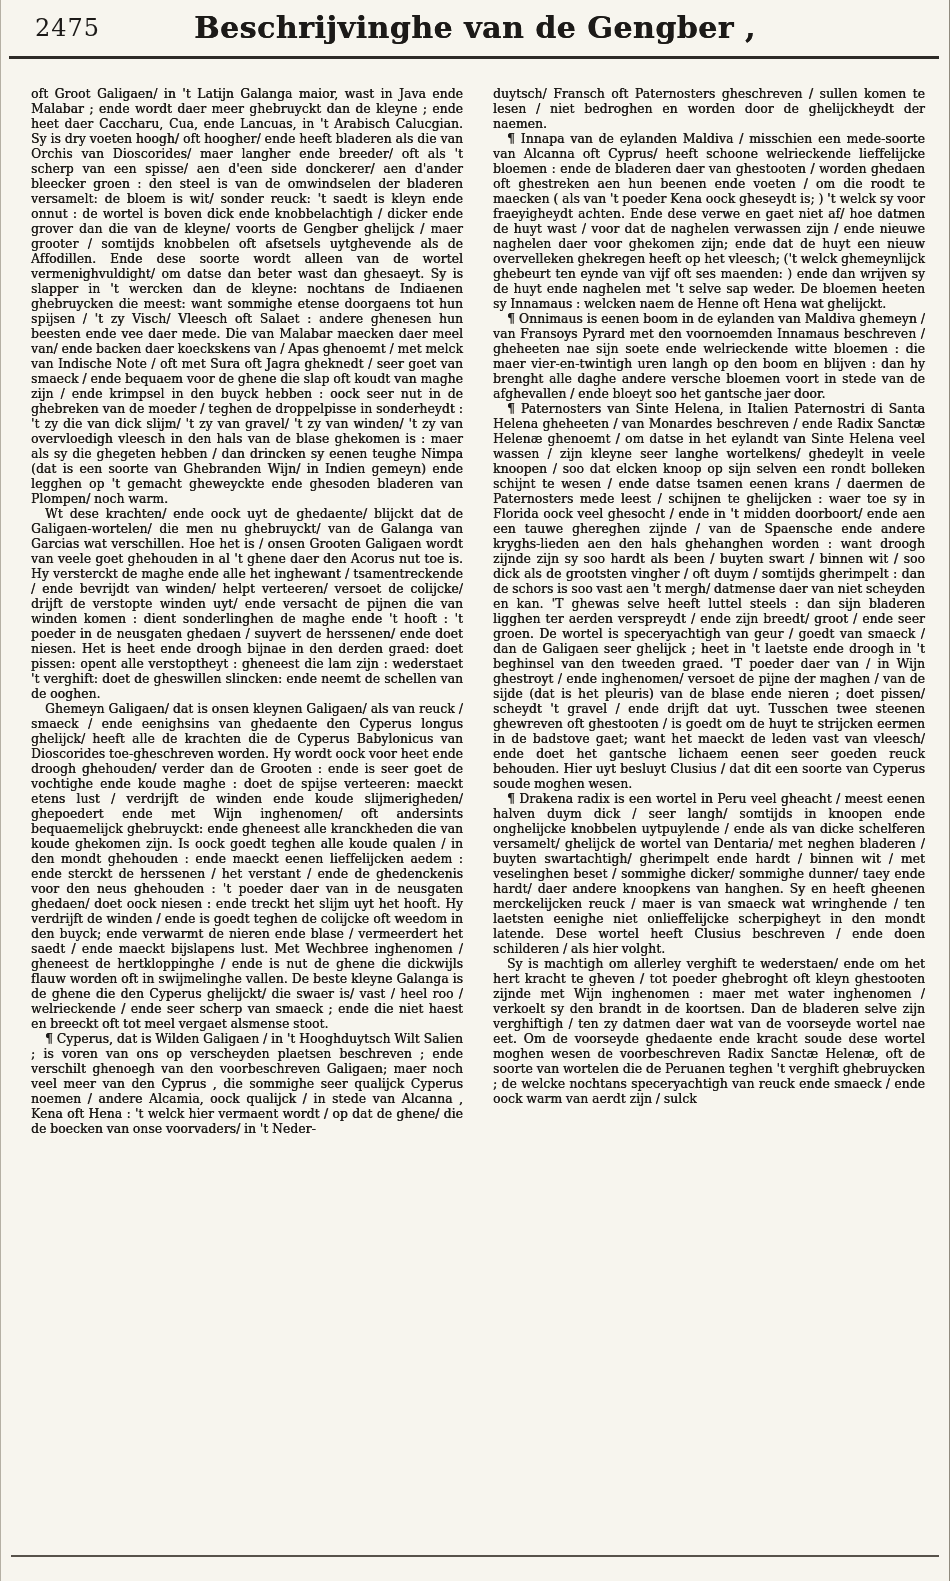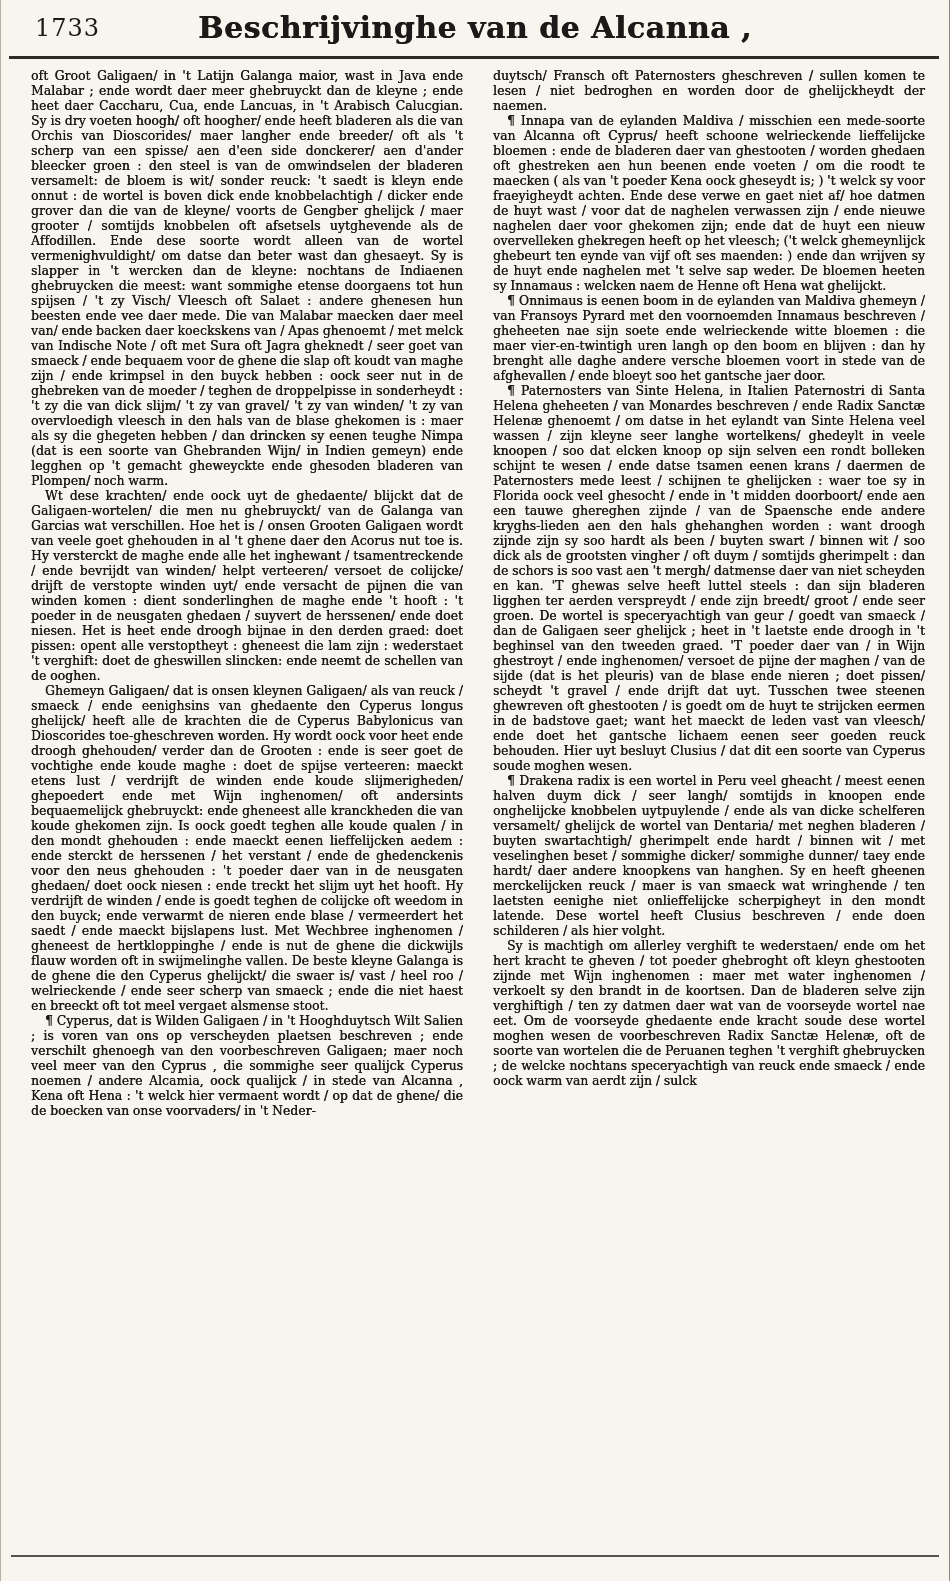--- a/index.html
+++ b/index.html
@@ -14,39 +14,39 @@
   .page-number {
     position:absolute; left:34px; top:14px;
     font-size:24px; letter-spacing:1px; font-weight:normal;
   }
   .running-title {
     display:block; text-align:center;
     font-size:30px; font-weight:bold; letter-spacing:0.5px;
     text-shadow:0.4px 0 0 #1c1a18;
   }
   .header-rule { height:3px; background:#2e2b27; margin:6px 10px 0 8px; }
-  .columns { display:flex; gap:30px; padding:10px 24px 0 30px; }
+  .columns { display:flex; gap:30px; padding:10px 24px 0 30px;margin-top:18px; }
   .column {
     width:438px; font-size:12.3px; line-height:15px; text-align:justify;
     text-shadow:0.35px 0 0 #24211d;
     letter-spacing:0.1px;
     word-spacing:-0.3px;
   }
   .column p { text-indent:14px; }
   .column p.no-indent { text-indent:0; }
   .bottom-rule { position:absolute; left:10px; right:10px; bottom:24px; height:2px; background:#57524a; }
 </style>
 </head>
 <body>
 
 <div class="page">
 
   <header class="header">
-    <span class="page-number">1733</span>
-    <span class="running-title">Beschrijvinghe van de Alcanna ,</span>
+    <span class="page-number">2475</span>
+    <span class="running-title">Beschrijvinghe van de Gengber ,</span>
   </header>
 
   <div class="header-rule"></div>
 
   <main class="columns">
 
     <section class="column">
       <p class="no-indent">oft Groot Galigaen/ in 't Latijn Galanga maior, wast in Java ende Malabar ; ende wordt daer meer ghebruyckt dan de kleyne ; ende heet daer Caccharu, Cua, ende Lancuas, in 't Arabisch Calucgian. Sy is dry voeten hoogh/ oft hoogher/ ende heeft bladeren als die van Orchis van Dioscorides/ maer langher ende breeder/ oft als 't scherp van een spisse/ aen d'een side donckerer/ aen d'ander bleecker groen : den steel is van de omwindselen der bladeren versamelt: de bloem is wit/ sonder reuck: 't saedt is kleyn ende onnut : de wortel is boven dick ende knobbelachtigh / dicker ende grover dan die van de kleyne/ voorts de Gengber ghelijck / maer grooter / somtijds knobbelen oft afsetsels uytghevende als de Affodillen. Ende dese soorte wordt alleen van de wortel vermenighvuldight/ om datse dan beter wast dan ghesaeyt. Sy is slapper in 't wercken dan de kleyne: nochtans de Indiaenen ghebruycken die meest: want sommighe etense doorgaens tot hun spijsen / 't zy Visch/ Vleesch oft Salaet : andere ghenesen hun beesten ende vee daer mede. Die van Malabar maecken daer meel van/ ende backen daer koeckskens van / Apas ghenoemt / met melck van Indische Note / oft met Sura oft Jagra gheknedt / seer goet van smaeck / ende bequaem voor de ghene die slap oft koudt van maghe zijn / ende krimpsel in den buyck hebben : oock seer nut in de ghebreken van de moeder / teghen de droppelpisse in sonderheydt : 't zy die van dick slijm/ 't zy van gravel/ 't zy van winden/ 't zy van overvloedigh vleesch in den hals van de blase ghekomen is : maer als sy die ghegeten hebben / dan drincken sy eenen teughe Nimpa (dat is een soorte van Ghebranden Wijn/ in Indien gemeyn) ende legghen op 't gemacht gheweyckte ende ghesoden bladeren van Plompen/ noch warm.</p>
       <p>Wt dese krachten/ ende oock uyt de ghedaente/ blijckt dat de Galigaen-wortelen/ die men nu ghebruyckt/ van de Galanga van Garcias wat verschillen. Hoe het is / onsen Grooten Galigaen wordt van veele goet ghehouden in al 't ghene daer den Acorus nut toe is. Hy versterckt de maghe ende alle het inghewant / tsamentreckende / ende bevrijdt van winden/ helpt verteeren/ versoet de colijcke/ drijft de verstopte winden uyt/ ende versacht de pijnen die van winden komen : dient sonderlinghen de maghe ende 't hooft : 't poeder in de neusgaten ghedaen / suyvert de herssenen/ ende doet niesen. Het is heet ende droogh bijnae in den derden graed: doet pissen: opent alle verstoptheyt : gheneest die lam zijn : wederstaet 't verghift: doet de gheswillen slincken: ende neemt de schellen van de ooghen.</p>
       <p>Ghemeyn Galigaen/ dat is onsen kleynen Galigaen/ als van reuck / smaeck / ende eenighsins van ghedaente den Cyperus longus ghelijck/ heeft alle de krachten die de Cyperus Babylonicus van Dioscorides toe-gheschreven worden. Hy wordt oock voor heet ende droogh ghehouden/ verder dan de Grooten : ende is seer goet de vochtighe ende koude maghe : doet de spijse verteeren: maeckt etens lust / verdrijft de winden ende koude slijmerigheden/ ghepoedert ende met Wijn inghenomen/ oft andersints bequaemelijck ghebruyckt: ende gheneest alle kranckheden die van koude ghekomen zijn. Is oock goedt teghen alle koude qualen / in den mondt ghehouden : ende maeckt eenen lieffelijcken aedem : ende sterckt de herssenen / het verstant / ende de ghedenckenis voor den neus ghehouden : 't poeder daer van in de neusgaten ghedaen/ doet oock niesen : ende treckt het slijm uyt het hooft. Hy verdrijft de winden / ende is goedt teghen de colijcke oft weedom in den buyck; ende verwarmt de nieren ende blase / vermeerdert het saedt / ende maeckt bijslapens lust. Met Wechbree inghenomen / gheneest de hertkloppinghe / ende is nut de ghene die dickwijls flauw worden oft in swijmelinghe vallen. De beste kleyne Galanga is de ghene die den Cyperus ghelijckt/ die swaer is/ vast / heel roo / welrieckende / ende seer scherp van smaeck ; ende die niet haest en breeckt oft tot meel vergaet alsmense stoot.</p>

